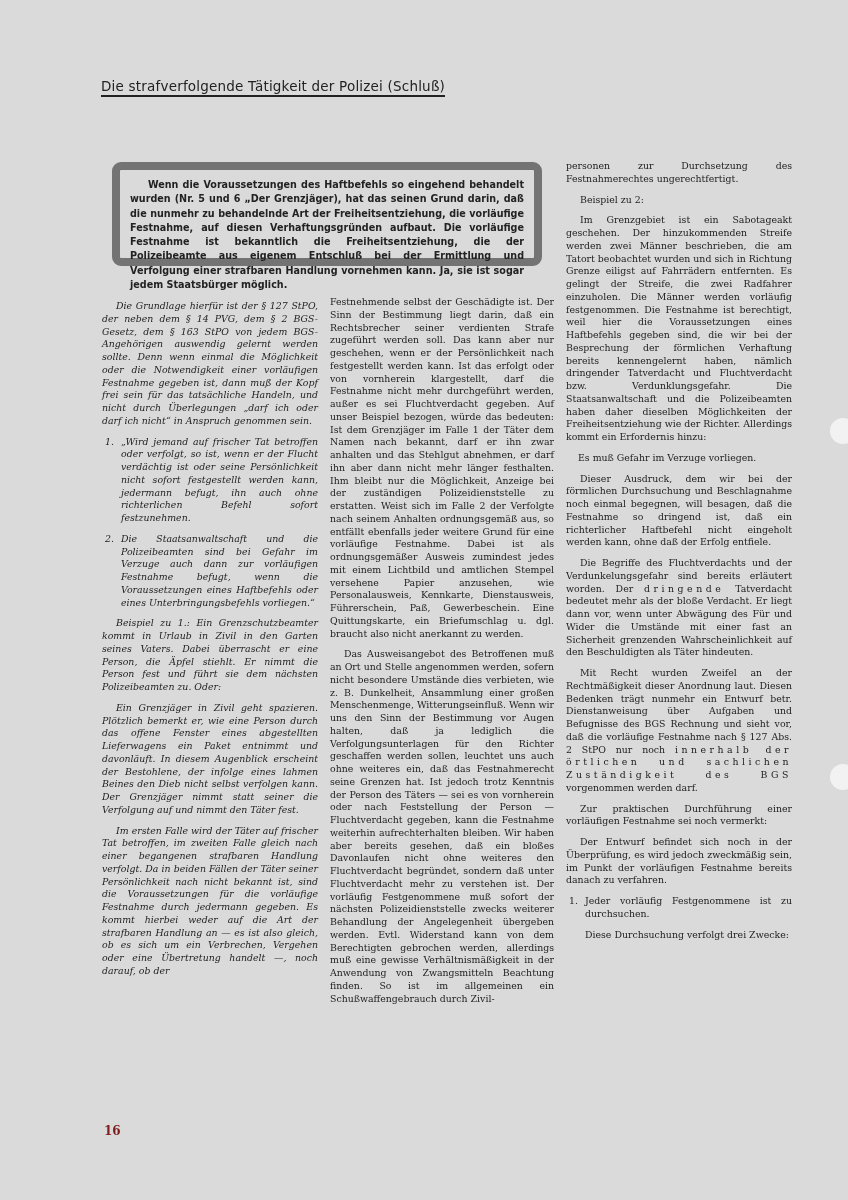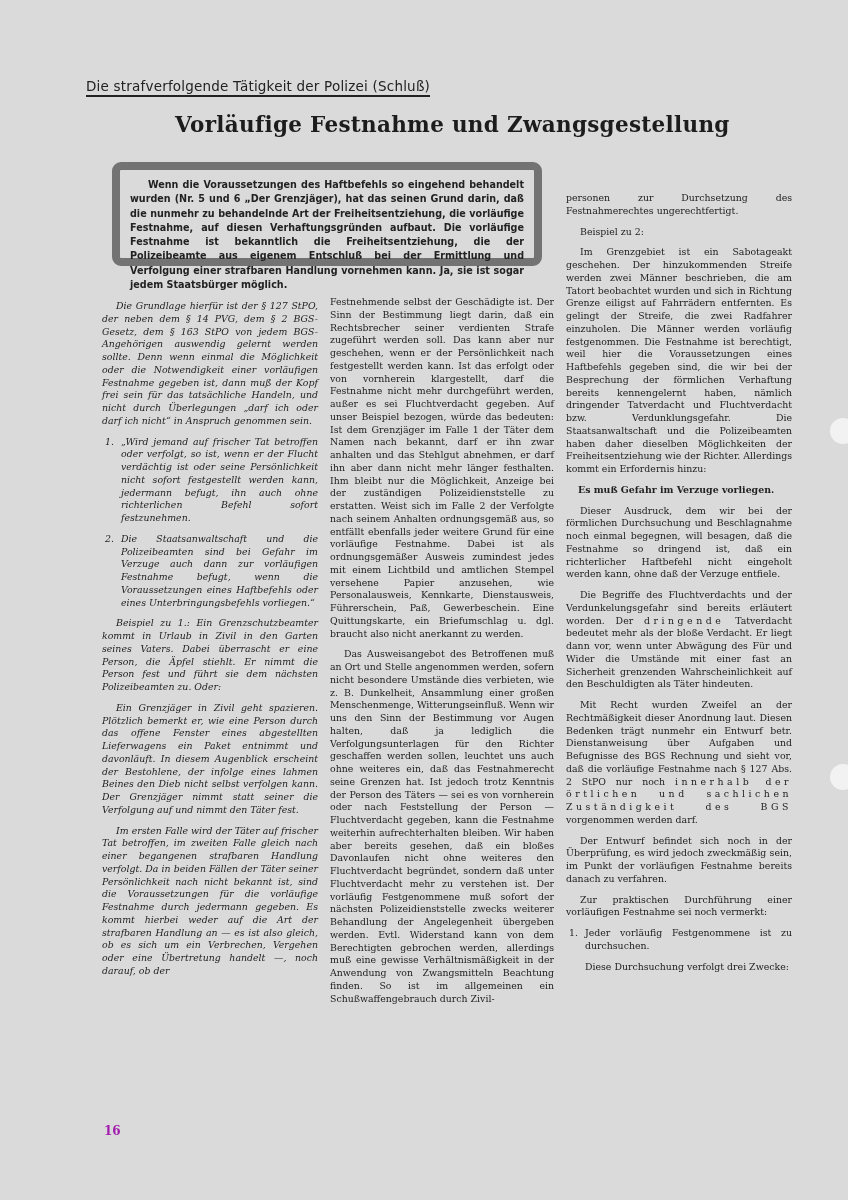--- a/index.html
+++ b/index.html
@@ -7,21 +7,21 @@
     width: 848px; height: 1200px; position: relative; overflow: hidden;
     background: #dcdcdc;
     font-family: "DejaVu Serif", serif;
     color: #1e1e1e;
   }
   .page {
     position: absolute; left: 0; top: 0; width: 848px; height: 1200px;
     background: #dadada;
   }
   .running-head {
-    position: absolute; left: 86px; top: 78px;
+    position: absolute; left: 101px; top: 78px;
     font-family: "DejaVu Sans", sans-serif; font-size: 13.5px; letter-spacing: 0.2px;
     color: #222; padding-bottom: 1px; border-bottom: 2px solid #222;
     white-space: nowrap;
   }
   .title {
     position: absolute; left: 175px; top: 112px;
     font-family: "DejaVu Serif", serif; font-weight: bold; font-size: 21.5px;
     color: #1c1c1c; white-space: nowrap; letter-spacing: 0.3px;
   }
   .intro-box {
@@ -37,42 +37,41 @@
   .col {
     position: absolute; font-size: 9.4px; line-height: 12.75px;
     text-align: justify; color: #222;
   }
   .col p { margin: 0 0 8px 0; text-indent: 14px; }
   .col p.noind { text-indent: 0; }
   .col ol { margin: 0 0 8px 0; padding-left: 0; list-style: none; }
   .col ol li { display: flex; margin-bottom: 8px; }
   .col ol li .num { width: 16px; flex: 0 0 16px; padding-left: 3px; }
   .col ol li .txt { flex: 1; }
-  .col p.center { text-indent: 0; padding-left: 12px; font-weight: bold; }
+  .col p.center { text-indent: 0; padding-left: 12px; }
   .col p.subind { text-indent: 0; padding-left: 19px; }
   .spaced { letter-spacing: 3.5px; }
   #col1 { left: 102px; top: 300px; width: 216px; font-style: italic; }
   #col2 { left: 330px; top: 296px; width: 224px; }
-  #col3 { left: 566px; top: 160px; width: 226px; margin-top: 32px; }
+  #col3 { left: 566px; top: 160px; width: 226px; }
   .page-number {
     position: absolute; left: 104px; top: 1124px;
-    font-family: "DejaVu Serif", serif; font-weight: bold; font-size: 12px; color: #a21caf;
+    font-family: "DejaVu Serif", serif; font-weight: bold; font-size: 12px; color: #7f1d1d;
   }
   .punch-hole {
     position: absolute; width: 26px; height: 26px; border-radius: 50%;
     background: #f2f2f2; right: -8px;
   }
 </style>
 </head>
 <body>
 
 <div class="page">
 
   <div class="running-head">Die strafverfolgende Tätigkeit der Polizei (Schluß)</div>
-  <div class="title">Vorläufige Festnahme und Zwangsgestellung</div>
 
   <div class="intro-box">
     <p class="intro-text">Wenn die Voraussetzungen des Haftbefehls so eingehend behandelt wurden (Nr. 5 und 6 „Der Grenzjäger), hat das seinen Grund darin, daß die nunmehr zu behandelnde Art der Freiheitsentziehung, die vorläufige Festnahme, auf diesen Verhaftungsgründen aufbaut. Die vorläufige Festnahme ist bekanntlich die Freiheitsentziehung, die der Polizeibeamte aus eigenem Entschluß bei der Ermittlung und Verfolgung einer strafbaren Handlung vornehmen kann. Ja, sie ist sogar jedem Staatsbürger möglich.</p>
   </div>
 
   <div class="col" id="col1">
     <p>Die Grundlage hierfür ist der § 127 StPO, der neben dem § 14 PVG, dem § 2 BGS-Gesetz, dem § 163 StPO von jedem BGS-Angehörigen auswendig gelernt werden sollte. Denn wenn einmal die Möglichkeit oder die Notwendigkeit einer vorläufigen Festnahme gegeben ist, dann muß der Kopf frei sein für das tatsächliche Handeln, und nicht durch Überlegungen „darf ich oder darf ich nicht“ in Anspruch genommen sein.</p>
     <ol>
       <li>
         <span class="num">1.</span>
@@ -91,25 +90,25 @@
   <div class="col" id="col2">
     <p style="text-indent:0">Festnehmende selbst der Geschädigte ist. Der Sinn der Bestimmung liegt darin, daß ein Rechtsbrecher seiner verdienten Strafe zugeführt werden soll. Das kann aber nur geschehen, wenn er der Persönlichkeit nach festgestellt werden kann. Ist das erfolgt oder von vornherein klargestellt, darf die Festnahme nicht mehr durchgeführt werden, außer es sei Fluchtverdacht gegeben. Auf unser Beispiel bezogen, würde das bedeuten: Ist dem Grenzjäger im Falle 1 der Täter dem Namen nach bekannt, darf er ihn zwar anhalten und das Stehlgut abnehmen, er darf ihn aber dann nicht mehr länger festhalten. Ihm bleibt nur die Möglichkeit, Anzeige bei der zuständigen Polizeidienststelle zu erstatten. Weist sich im Falle 2 der Verfolgte nach seinem Anhalten ordnungsgemäß aus, so entfällt ebenfalls jeder weitere Grund für eine vorläufige Festnahme. Dabei ist als ordnungsgemäßer Ausweis zumindest jedes mit einem Lichtbild und amtlichen Stempel versehene Papier anzusehen, wie Personalausweis, Kennkarte, Dienstausweis, Führerschein, Paß, Gewerbeschein. Eine Quittungskarte, ein Briefumschlag u. dgl. braucht also nicht anerkannt zu werden.</p>
     <p>Das Ausweisangebot des Betroffenen muß an Ort und Stelle angenommen werden, sofern nicht besondere Umstände dies verbieten, wie z. B. Dunkelheit, Ansammlung einer großen Menschenmenge, Witterungseinfluß. Wenn wir uns den Sinn der Bestimmung vor Augen halten, daß ja lediglich die Verfolgungsunterlagen für den Richter geschaffen werden sollen, leuchtet uns auch ohne weiteres ein, daß das Festnahmerecht seine Grenzen hat. Ist jedoch trotz Kenntnis der Person des Täters — sei es von vornherein oder nach Feststellung der Person — Fluchtverdacht gegeben, kann die Festnahme weiterhin aufrechterhalten bleiben. Wir haben aber bereits gesehen, daß ein bloßes Davonlaufen nicht ohne weiteres den Fluchtverdacht begründet, sondern daß unter Fluchtverdacht mehr zu verstehen ist. Der vorläufig Festgenommene muß sofort der nächsten Polizeidienststelle zwecks weiterer Behandlung der Angelegenheit übergeben werden. Evtl. Widerstand kann von dem Berechtigten gebrochen werden, allerdings muß eine gewisse Verhältnismäßigkeit in der Anwendung von Zwangsmitteln Beachtung finden. So ist im allgemeinen ein Schußwaffengebrauch durch Zivil-</p>
   </div>
 
   <div class="col" id="col3">
     <p class="noind">personen zur Durchsetzung des Festnahmerechtes ungerechtfertigt.</p>
     <p>Beispiel zu 2:</p>
     <p>Im Grenzgebiet ist ein Sabotageakt geschehen. Der hinzukommenden Streife werden zwei Männer beschrieben, die am Tatort beobachtet wurden und sich in Richtung Grenze eiligst auf Fahrrädern entfernten. Es gelingt der Streife, die zwei Radfahrer einzuholen. Die Männer werden vorläufig festgenommen. Die Festnahme ist berechtigt, weil hier die Voraussetzungen eines Haftbefehls gegeben sind, die wir bei der Besprechung der förmlichen Verhaftung bereits kennengelernt haben, nämlich dringender Tatverdacht und Fluchtverdacht bzw. Verdunklungsgefahr. Die Staatsanwaltschaft und die Polizeibeamten haben daher dieselben Möglichkeiten der Freiheitsentziehung wie der Richter. Allerdings kommt ein Erfordernis hinzu:</p>
     <p class="center">Es muß Gefahr im Verzuge vorliegen.</p>
-    <p>Dieser Ausdruck, dem wir bei der förmlichen Durchsuchung und Beschlagnahme noch einmal begegnen, will besagen, daß die Festnahme so dringend ist, daß ein richterlicher Haftbefehl nicht eingeholt werden kann, ohne daß der Verzuge entfiele.</p>
+    <p>Dieser Ausdruck, dem wir bei der förmlichen Durchsuchung und Beschlagnahme noch einmal begegnen, will besagen, daß die Festnahme so dringend ist, daß ein richterlicher Haftbefehl nicht eingeholt werden kann, ohne daß der Erfolg entfiele.</p>
     <p><span>Die Begriffe des Fluchtverdachts und der Verdunkelungsgefahr sind bereits erläutert worden. Der </span><span class="spaced">dringende</span><span> Tatverdacht bedeutet mehr als der bloße Verdacht. Er liegt dann vor, wenn unter Abwägung des Für und Wider die Umstände mit einer fast an Sicherheit grenzenden Wahrscheinlichkeit auf den Beschuldigten als Täter hindeuten.</span></p>
     <p><span>Mit Recht wurden Zweifel an der Rechtmäßigkeit dieser Anordnung laut. Diesen Bedenken trägt nunmehr ein Entwurf betr. Dienstanweisung über Aufgaben und Befugnisse des BGS Rechnung und sieht vor, daß die vorläufige Festnahme nach § 127 Abs. 2 StPO nur noch </span><span class="spaced">innerhalb der örtlichen und sachlichen Zuständigkeit des BGS</span><span> vorgenommen werden darf.</span></p>
+    <p>Zur praktischen Durchführung einer vorläufigen Festnahme sei noch vermerkt:</p>
     <p>Der Entwurf befindet sich noch in der Überprüfung, es wird jedoch zweckmäßig sein, im Punkt der vorläufigen Festnahme bereits danach zu verfahren.</p>
-    <p>Zur praktischen Durchführung einer vorläufigen Festnahme sei noch vermerkt:</p>
     <ol>
       <li>
         <span class="num">1.</span>
         <span class="txt">Jeder vorläufig Festgenommene ist zu durchsuchen.</span>
       </li>
     </ol>
     <p class="subind">Diese Durchsuchung verfolgt drei Zwecke:</p>
   </div>
 
   <div class="page-number">16</div>

